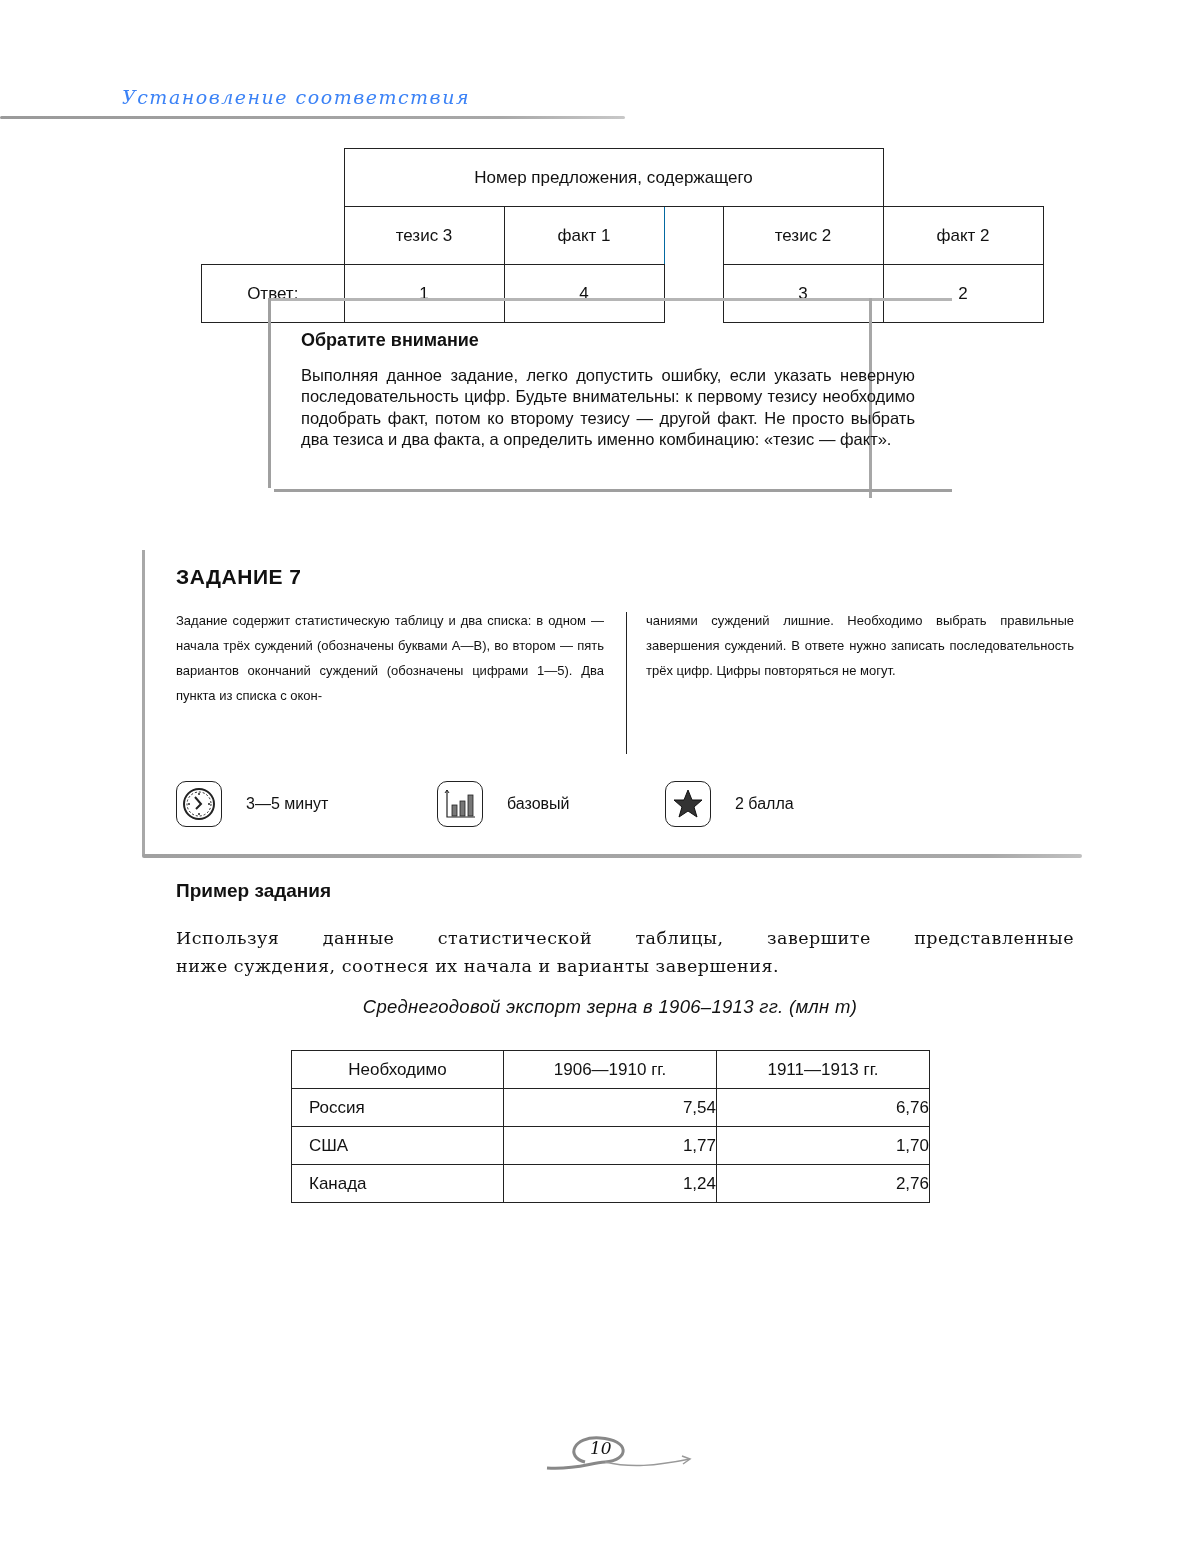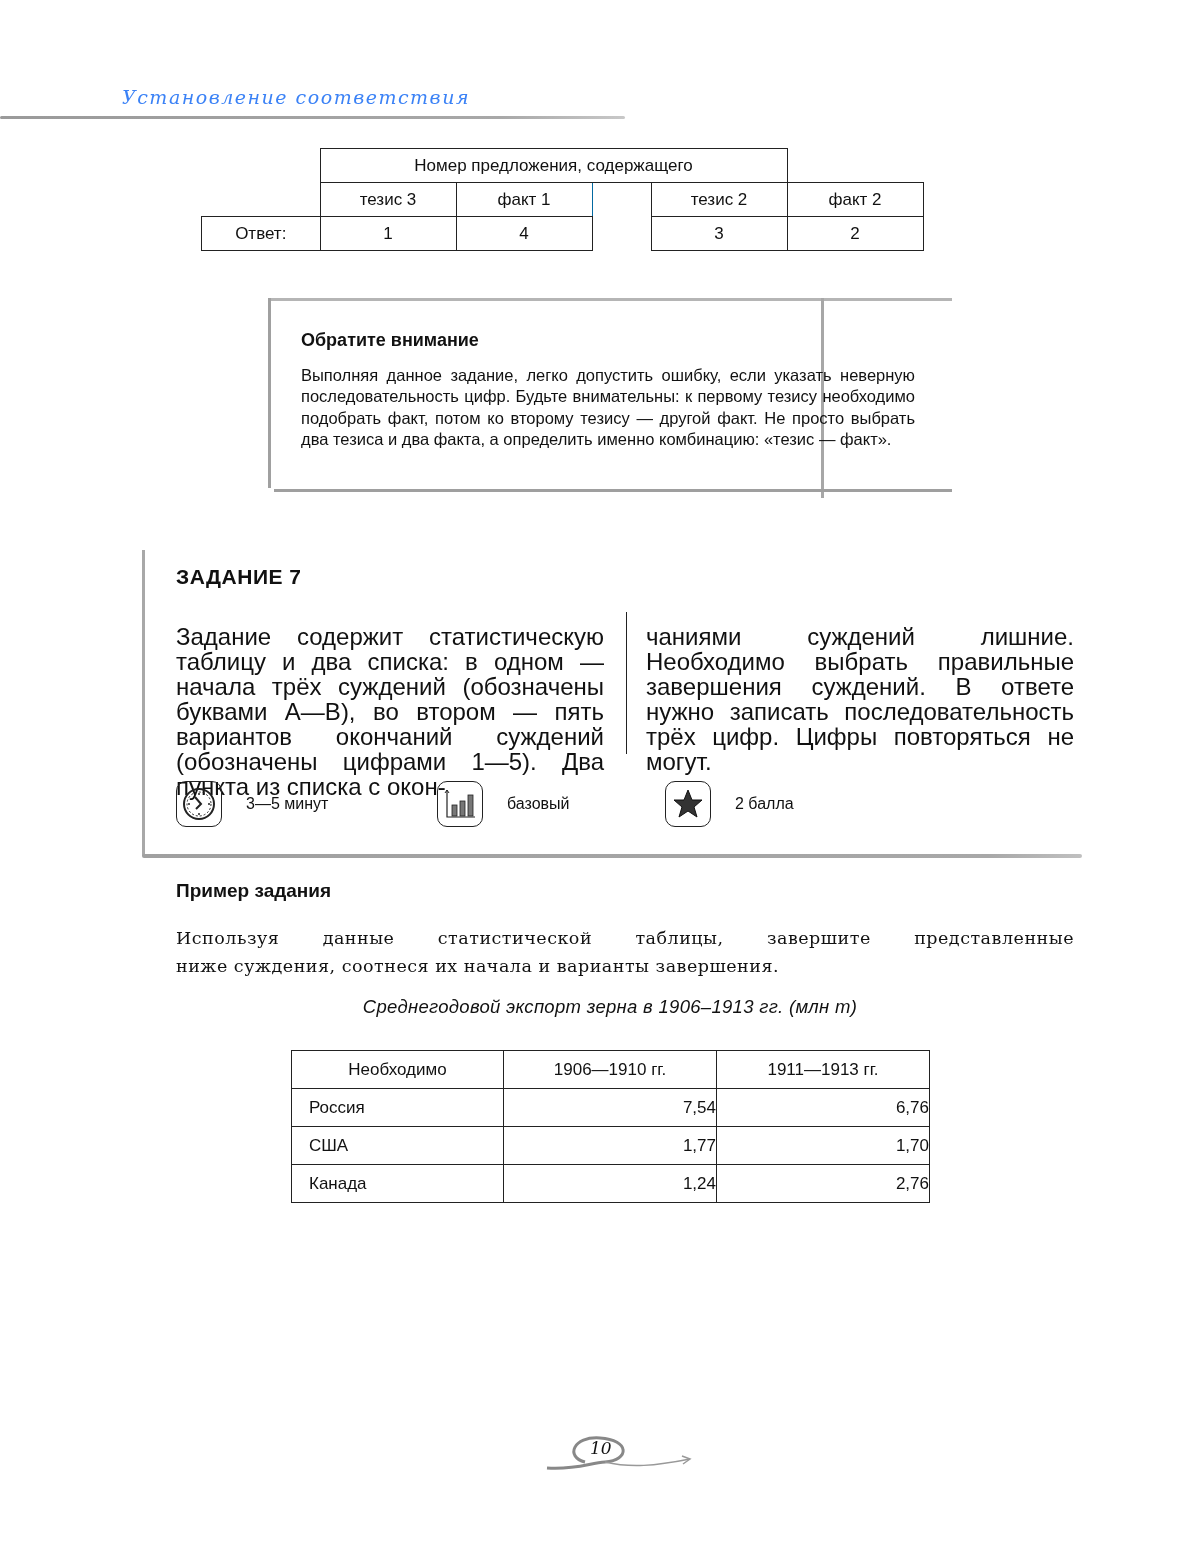--- a/index.html
+++ b/index.html
@@ -3,38 +3,38 @@
 <meta charset="utf-8">
 <style>
   html, body { margin: 0; padding: 0; background: #ffffff; }
   body { width: 1193px; height: 1565px; position: relative; font-family: "Liberation Sans", sans-serif; color: #111; overflow: hidden; }
 
   .running-head { position: absolute; left: 122px; top: 86px; font-family: "DejaVu Serif", serif; font-style: italic; font-size: 19px; letter-spacing: 1.5px; color: #3b82f6; }
   .head-rule { position: absolute; left: 0; top: 116px; width: 625px; height: 3px; background: linear-gradient(to right, #9a9a9a, #a8a8a8 80%, #c8c8c8); border-radius: 2px; }
 
   
   .ans-table { position: absolute; left: 201px; top: 148px; border-collapse: collapse; font-size: 17px; }
-  .ans-table td { height: 33px; text-align: center; padding: 0; }
+  .ans-table td { height: 33px; text-align: center; padding: 12px; }
   .ans-table .b { border: 1px solid #222; }
   .ans-table .gap { border: none; }
 
   
-  .note { position: absolute; left: 268px; top: 298px; width: 556px; height: 196px; }
+  .note { position: absolute; left: 268px; top: 298px; width: 604px; height: 196px; }
   .note .top { position: absolute; left: 0; top: 0; width: 684px; height: 3px; background: #b5b5b5; }
   .note .right { position: absolute; right: 0; top: 0; width: 3px; height: 200px; background: #a7a7a7; }
   .note .left { position: absolute; left: 0; top: 0; width: 3px; height: 190px; background: #a0a0a0; }
   .note .bottom { position: absolute; left: 6px; top: 191px; width: 678px; height: 3px; background: #9f9f9f; }
   .note-title { position: absolute; left: 33px; top: 32px; font-weight: bold; font-size: 18px; }
   .note-text { position: absolute; left: 33px; top: 67px; width: 614px; font-size: 16.5px; line-height: 21.3px; text-align: justify; }
 
   
   .task-left-rule { position: absolute; left: 142px; top: 550px; width: 3px; height: 306px; background: #a8a8a8; }
   .task-bottom-rule { position: absolute; left: 142px; top: 854px; width: 940px; height: 4px; background: linear-gradient(to right, #a0a0a0, #a8a8a8 90%, #c0c0c0); border-radius: 2px; }
   .task-title { position: absolute; left: 176px; top: 565px; font-weight: bold; font-size: 21px; letter-spacing: 0.5px; }
-  .task-col { position: absolute; top: 608px; width: 400px; font-size: 24px; line-height: 25px; text-align: justify; margin-top: 16px; }
+  .task-col { position: absolute; top: 608px; width: 400px; font-size: 13px; line-height: 25px; text-align: justify; }
   .task-col.c1 { left: 176px; width: 428px; }
   .task-col.c2 { left: 646px; width: 428px; }
   .col-divider { position: absolute; left: 626px; top: 612px; width: 1px; height: 142px; background: #222; }
 
   .meta { position: absolute; top: 781px; display: flex; align-items: center; font-size: 16px; }
   .meta .ico { width: 46px; height: 46px; border: 1.5px solid #222; border-radius: 10px; box-sizing: border-box; display: flex; align-items: center; justify-content: center; margin-right: 24px; }
   .meta.m1 { left: 176px; } .meta.m2 { left: 437px; } .meta.m3 { left: 665px; }
 
   .example-title { position: absolute; left: 176px; top: 880px; font-weight: bold; font-size: 19px; }
   .example-text { position: absolute; left: 176px; top: 924px; width: 898px; font-family: "DejaVu Serif", serif; font-size: 17.5px; line-height: 28px; text-align: justify; text-align-last: left; letter-spacing: 0.5px; }

